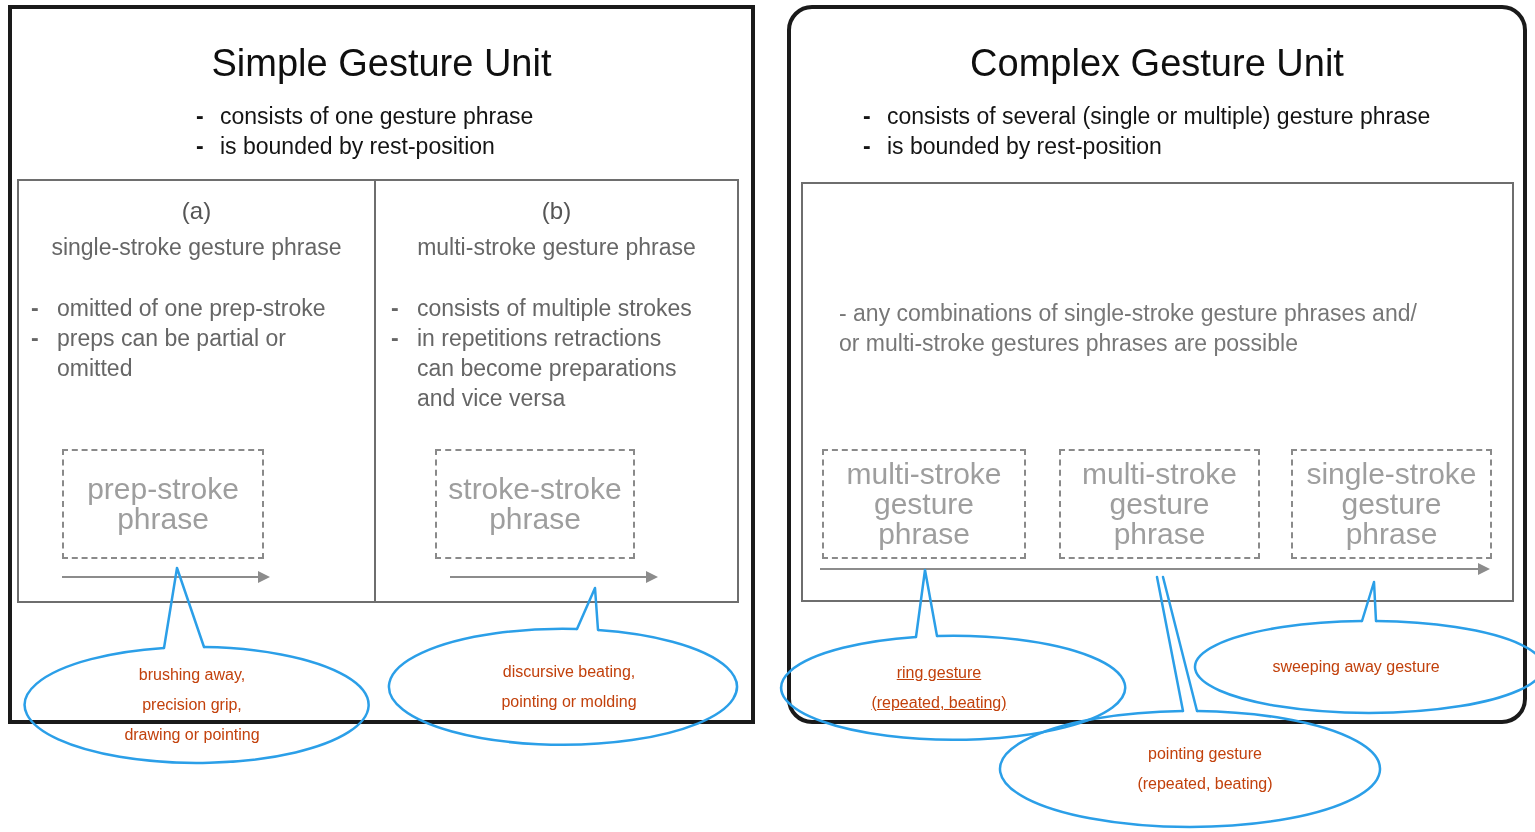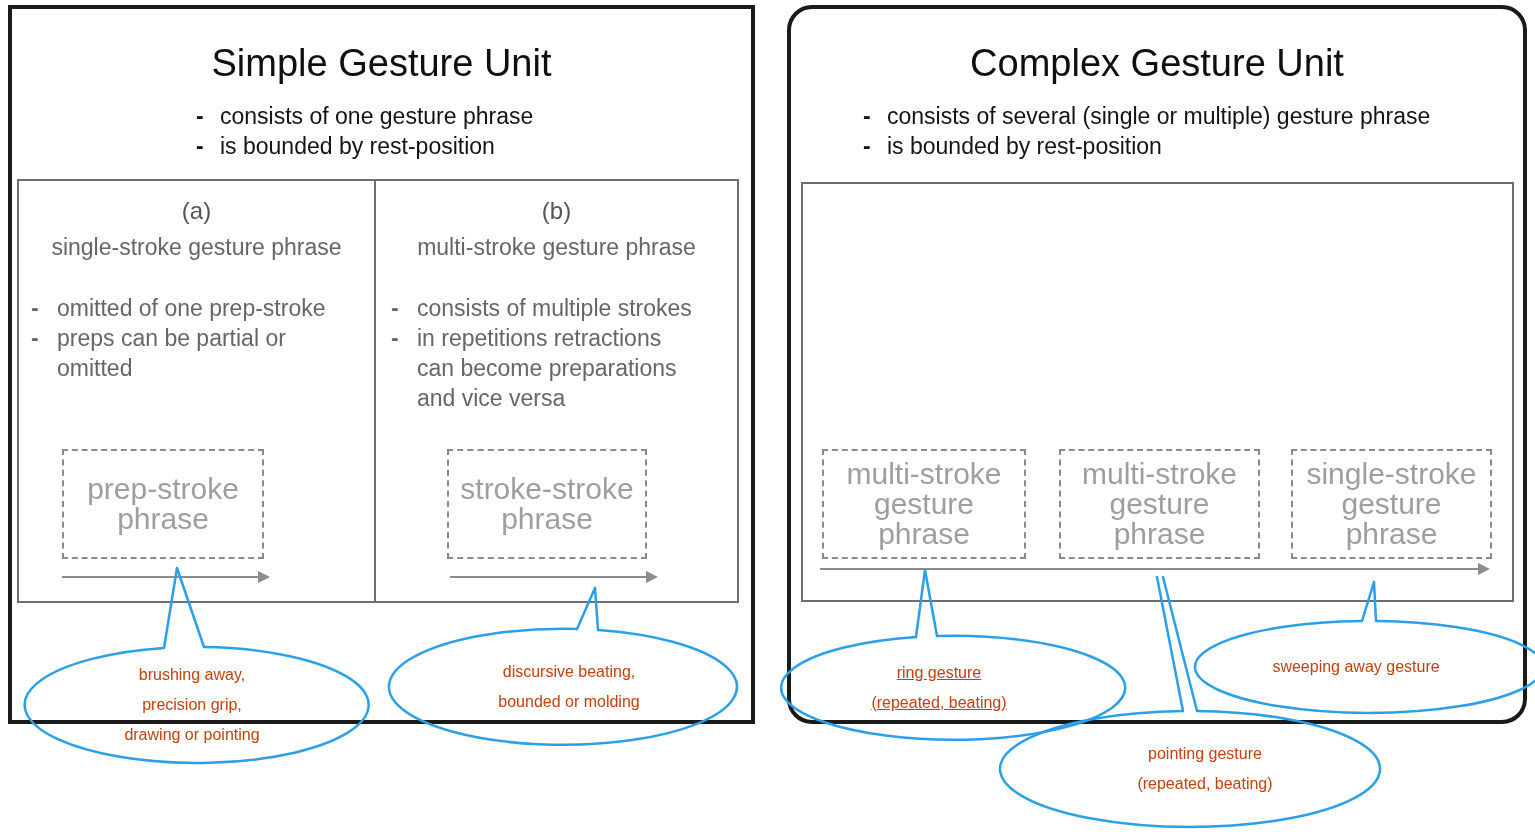--- a/index.html
+++ b/index.html
@@ -91,53 +91,55 @@
         <span class="dash">-</span>
         <span class="btxt">consists of multiple strokes</span>
       </div>
       <div class="brow">
         <span class="dash">-</span>
         <span class="btxt">in repetitions retractions
 can become preparations
 and vice versa</span>
       </div>
     </div>
-    <div class="dashed-box" style="left:428px;top:268px;width:200px;height:110px;text-align:center;">stroke-stroke
+    <div class="dashed-box" style="left:416px;top:268px;width:200px;height:110px;text-align:center;">stroke-stroke
 phrase</div>
   </div>
 </div>
 
 <div class="panel" id="right-panel">
   <div class="panel-title">Complex Gesture Unit</div>
   <div class="panel-bullets" style="left:72px;top:92px;">
     <div class="brow">
       <span class="dash">-</span>
       <span class="btxt">consists of several (single or multiple) gesture phrase</span>
     </div>
     <div class="brow">
       <span class="dash">-</span>
       <span class="btxt">is bounded by rest-position</span>
     </div>
   </div>
 
   <div class="inner-box" id="right-inner">
+    <div class="note" style="left:36px;top:114px;width:660px;">- any combinations of single-stroke gesture phrases and/
+or multi-stroke gestures phrases are possible</div>
     <div class="dashed-box" style="left:19px;top:265px;width:204px;height:110px;">multi-stroke
 gesture phrase</div>
     <div class="dashed-box" style="left:256px;top:265px;width:201px;height:110px;">multi-stroke
 gesture phrase</div>
     <div class="dashed-box" style="left:488px;top:265px;width:201px;height:110px;">single-stroke
 gesture phrase</div>
   </div>
 </div>
 
 <div class="callout-label" style="left:22px;top:660px;width:340px;height:90px;">brushing away,
 precision grip,
 drawing or pointing</div>
 <div class="callout-label" style="left:399px;top:642px;width:340px;height:90px;">discursive beating,
-bounded or molding</div>
+pointing or molding</div>
 <div class="callout-label" style="left:769px;top:643px;width:340px;height:90px;text-decoration:underline;">ring gesture
 (repeated, beating)</div>
 <div class="callout-label" style="left:1176px;top:622px;width:360px;height:90px;">sweeping away gesture</div>
 <div class="callout-label" style="left:1015px;top:724px;width:380px;height:90px;">pointing gesture
 (repeated, beating)</div>
 
 <svg id="overlay" width="1535" height="832" viewBox="0 0 1535 832">
 
   <line class="garrow" x1="62" y1="577" x2="258" y2="577"></line>
   <polygon class="ghead" points="258,571 270,577 258,583"></polygon>

